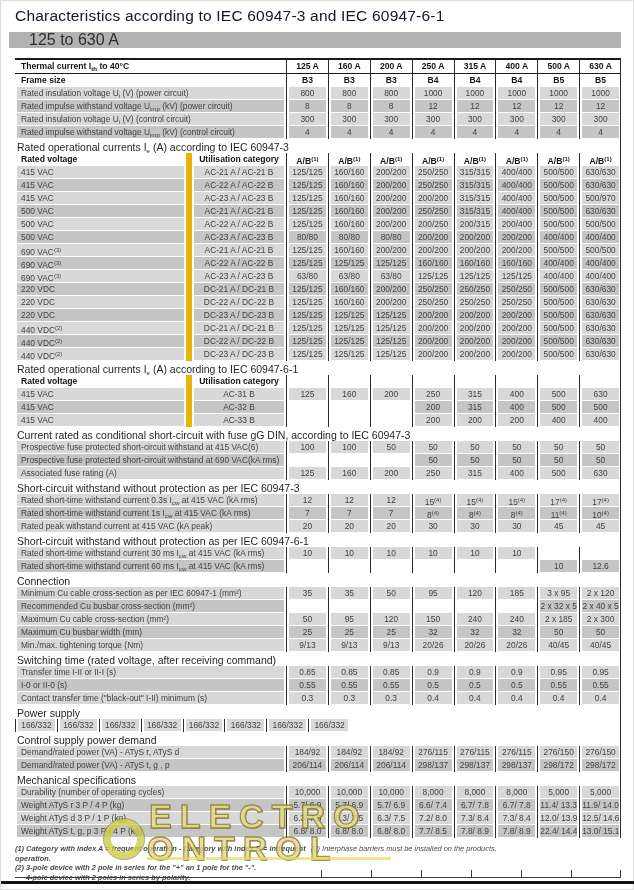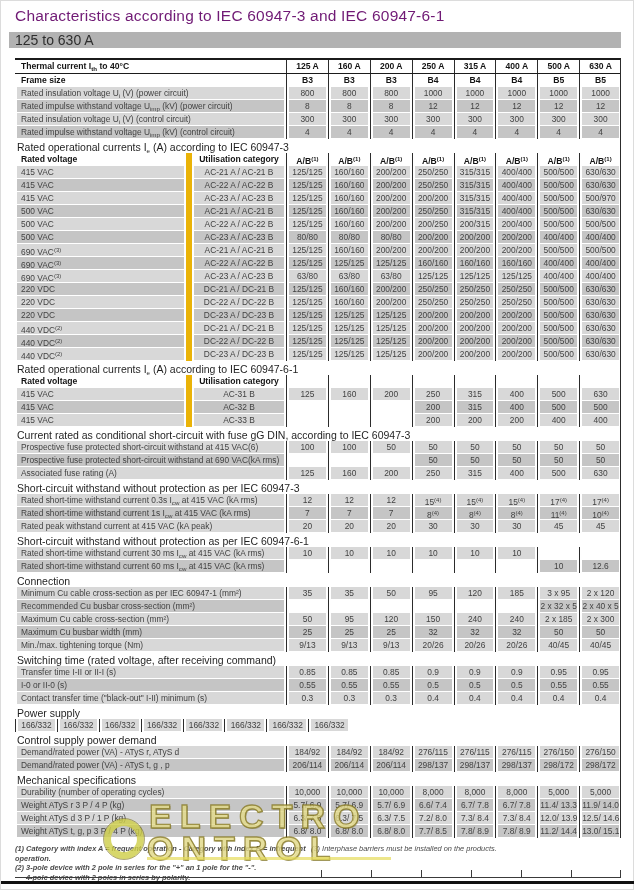--- a/index.html
+++ b/index.html
@@ -1,21 +1,21 @@
 <!DOCTYPE html>
 <html><head>
 <meta charset="utf-8">
 <style>
   html,body{margin:0;padding:0;background:#fff;}
   body{width:634px;height:890px;position:relative;overflow:hidden;
        font-family:"Liberation Sans","DejaVu Sans",sans-serif;}
   .page{position:absolute;inset:0;border:1px solid #dcdcdc;box-sizing:border-box;background:#fff;}
-  .doc-title{position:absolute;left:14px;top:6px;font-size:15.5px;color:#701a75;letter-spacing:.2px;}
+  .doc-title{position:absolute;left:14px;top:6px;font-size:15.5px;color:#0f172a;letter-spacing:.2px;}
   .subtitle-bar{position:absolute;left:8px;top:31px;width:612px;height:16px;background:#b2b2b2;
-       font-size:14px;color:#2e2e2e;line-height:16px;padding-left:6px;box-sizing:border-box;}
+       font-size:16px;color:#2e2e2e;line-height:16px;padding-left:20px;box-sizing:border-box;}
   .tbl{position:absolute;left:14px;top:57px;width:606px;border-top:2px solid #1b1b1b;
        border-right:1px solid #2c2c2c;box-sizing:border-box;}
   .row{display:flex;}
   .row.rule{border-bottom:1px solid #1b1b1b;}
   .cell{box-sizing:border-box;flex:none;}
   .cell.label{width:271px;}
   .cell.label2{width:171px;}
   .cell.cat{width:100px;border-left:6px solid #eab308;}
   .cell.val{width:41.875px;border-left:1px solid #2c2c2c;}
   .fill{height:12px;line-height:12px;margin:0 2px 1px;font-size:8.4px;color:#424242;
@@ -1526,21 +1526,21 @@
         <div class="cell val">
           <div class="fill s1">7.7/ 8.5</div>
         </div>
         <div class="cell val">
           <div class="fill s1">7.8/ 8.9</div>
         </div>
         <div class="cell val">
           <div class="fill s1">7.8/ 8.9</div>
         </div>
         <div class="cell val">
-          <div class="fill s1">11.2/ 14.4</div>
+          <div class="fill s1">22.4/ 14.4</div>
         </div>
         <div class="cell val">
           <div class="fill s1">13.0/ 15.1</div>
         </div>
       </div>
     </div>
 
   <div class="footnotes">
     <div class="fn-left">
       <div>(1) Category with index A = frequent operation - Category with index B = infrequent operation.</div>

